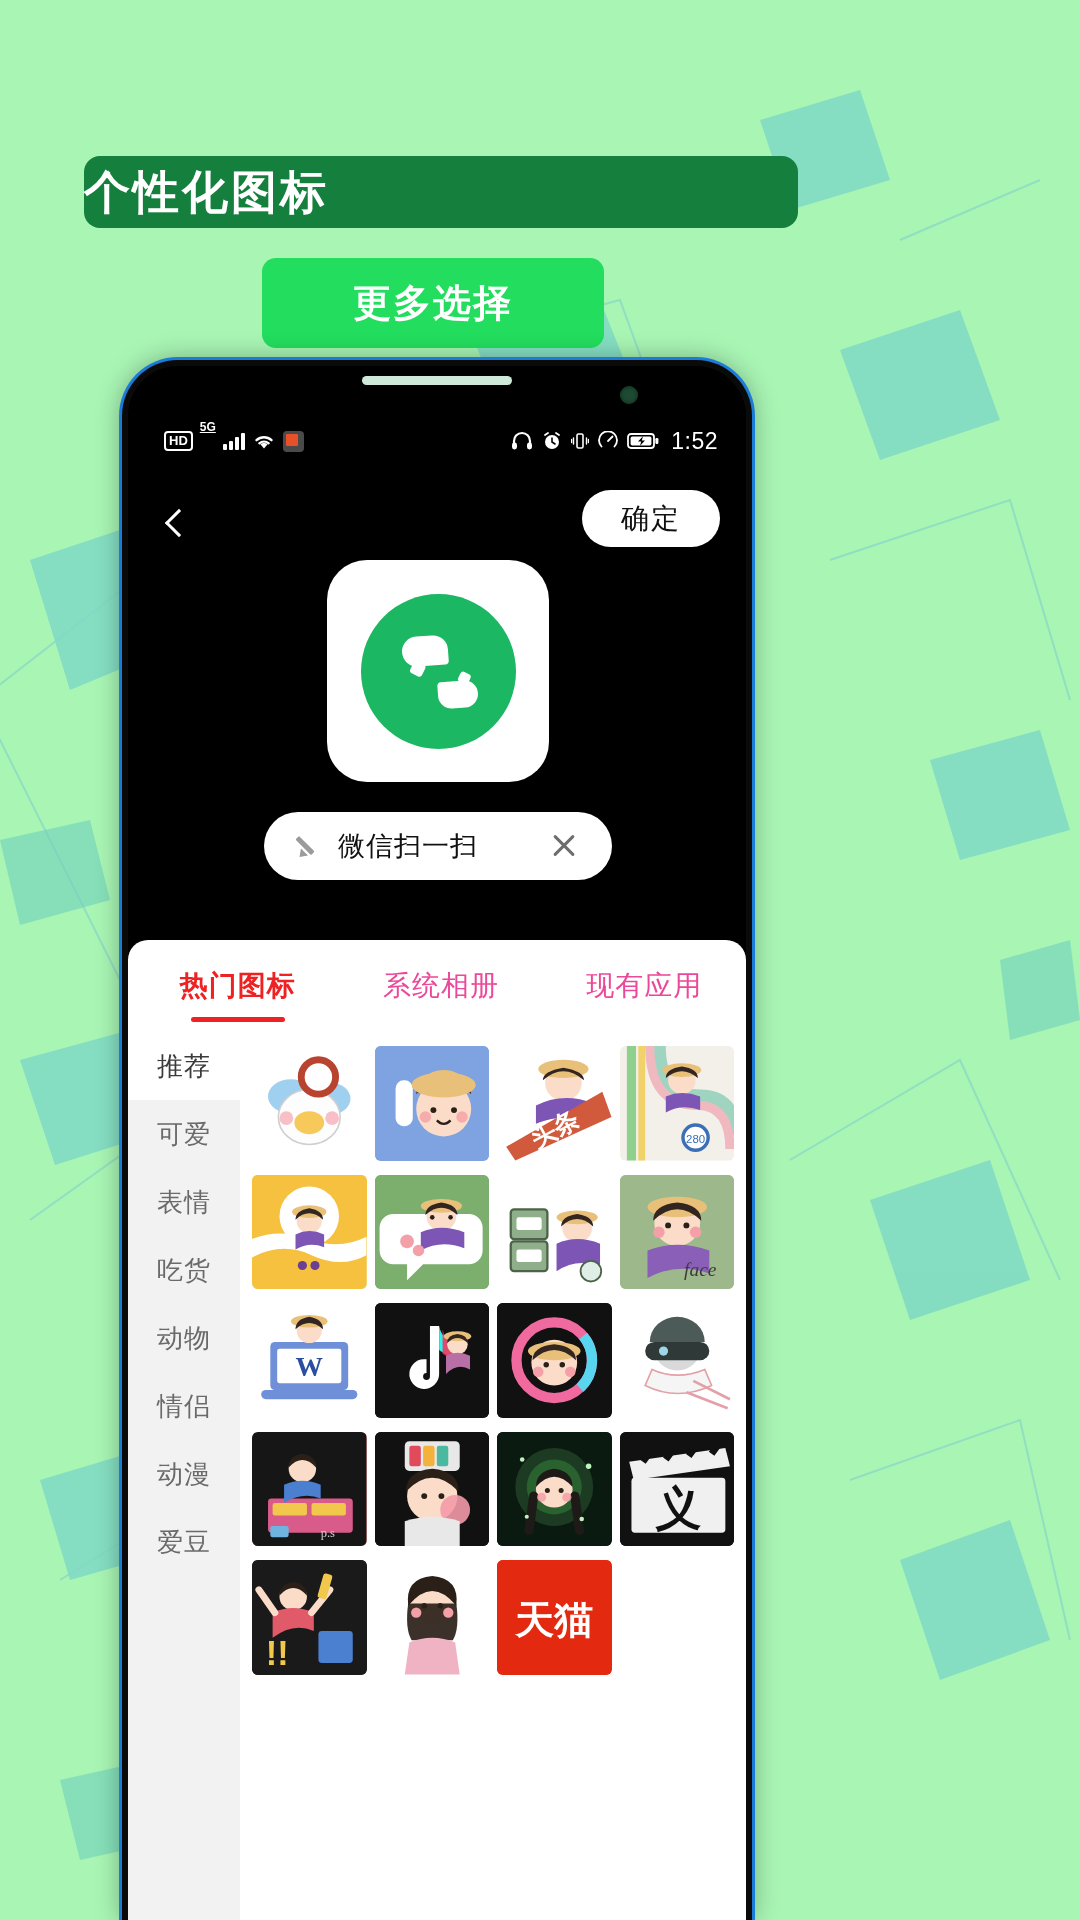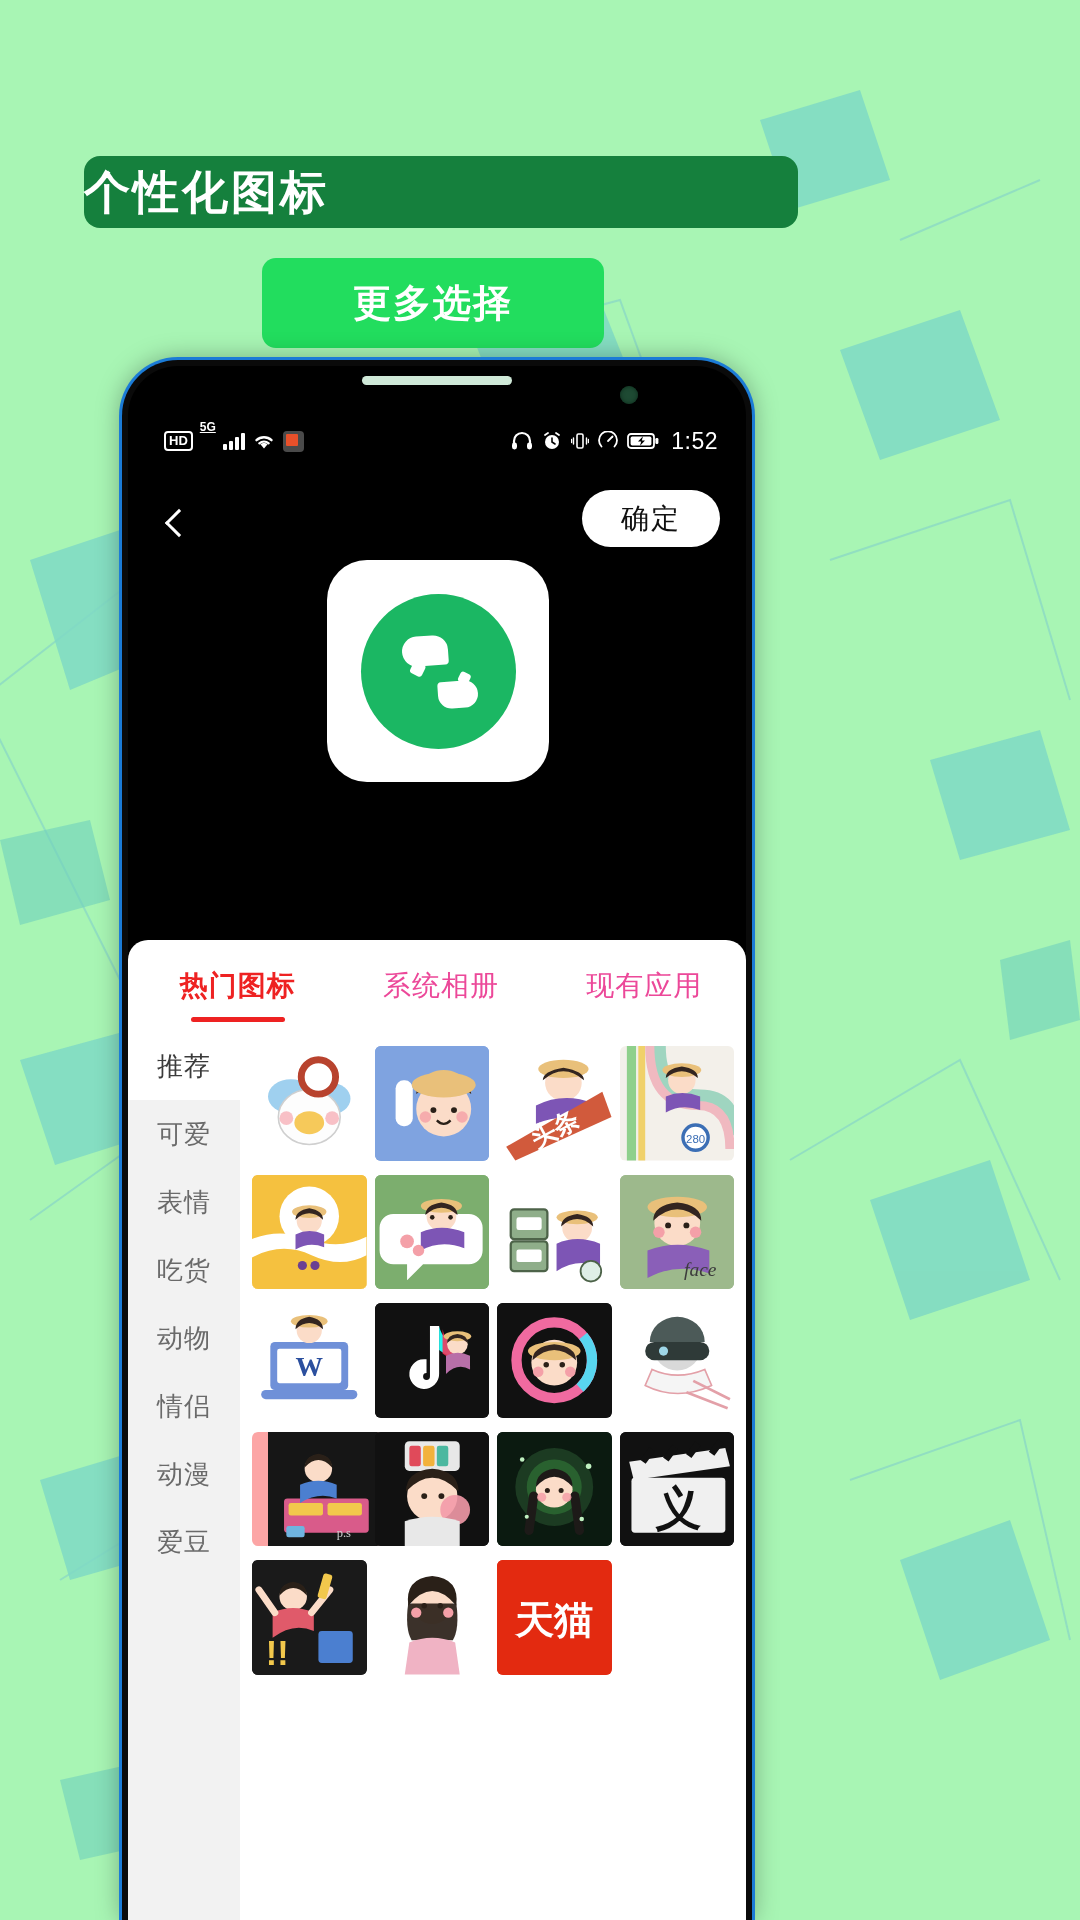--- a/index.html
+++ b/index.html
@@ -305,20 +305,25 @@
 
     <div class="preview-card">
       <div class="preview-circle">
         <div class="wc-glyph">
           <span class="b1"></span>
           <span class="b2"></span>
         </div>
       </div>
     </div>
 
+    <div class="name-field">
+      <span class="pencil"></span>
+      <span class="name-value">微信扫一扫</span>
+      <span class="clear-x"></span>
+    </div>
 
     <div class="sheet">
 
       <div class="tabs">
         <div class="tab active">热门图标</div>
         <div class="tab">系统相册</div>
         <div class="tab">现有应用</div>
       </div>
 
       <div class="picker-body">
@@ -488,21 +493,21 @@
                   <rect width="100" height="100" fill="#fff"></rect>
     <circle cx="50" cy="38" r="21" fill="#d9d9d9"></circle>
     <path d="M26 34 a24 22 0 0 1 48 0 z" fill="#4c5a58"></path>
     <rect x="22" y="34" width="56" height="16" rx="8" fill="#2f3a38"></rect>
     <circle cx="38" cy="42" r="4" fill="#9fd7e8"></circle>
     <path d="M28 58 Q50 68 74 58 L80 72 Q50 86 22 72Z" fill="#f5f5f5" stroke="#e3a0a8" stroke-width="1.4"></path>
     <path d="M64 68 L96 84" stroke="#e3a0a8" stroke-width="2.4" fill="none"></path>
     <path d="M58 78 L94 92" stroke="#e3a0a8" stroke-width="2.4" fill="none"></path>
                 </svg>
               </div>
-              <div class="cell" style="background: #fca5a5; padding-left: 16px;">
+              <div class="cell" style="background: #fca5a5;">
                 <svg viewBox="0 0 100 100" preserveAspectRatio="xMidYMid slice">
                   <rect width="100" height="100" fill="#161616"></rect>
     <rect x="14" y="58" width="74" height="30" rx="3" fill="#d95b8a"></rect>
     <rect x="18" y="62" width="30" height="11" rx="2" fill="#f2c84c"></rect>
     <rect x="52" y="62" width="30" height="11" rx="2" fill="#f2c84c"></rect>
     <circle cx="44" cy="32" r="12" fill="#fbdcc8"></circle>
     <path d="M32 31 Q44 18 56 31 Q56 21 44 19 Q32 21 32 31Z" fill="#2a2018"></path>
     <path d="M28 46 Q44 39 60 46 L60 58 Q44 52 28 62Z" fill="#4b7fd0"></path>
     <rect x="16" y="82" width="16" height="10" rx="2" fill="#6fb4e0"></rect>
     <text x="60" y="92" font-family="Liberation Serif, serif" font-size="11" fill="#cfcfcf">p.s</text>

